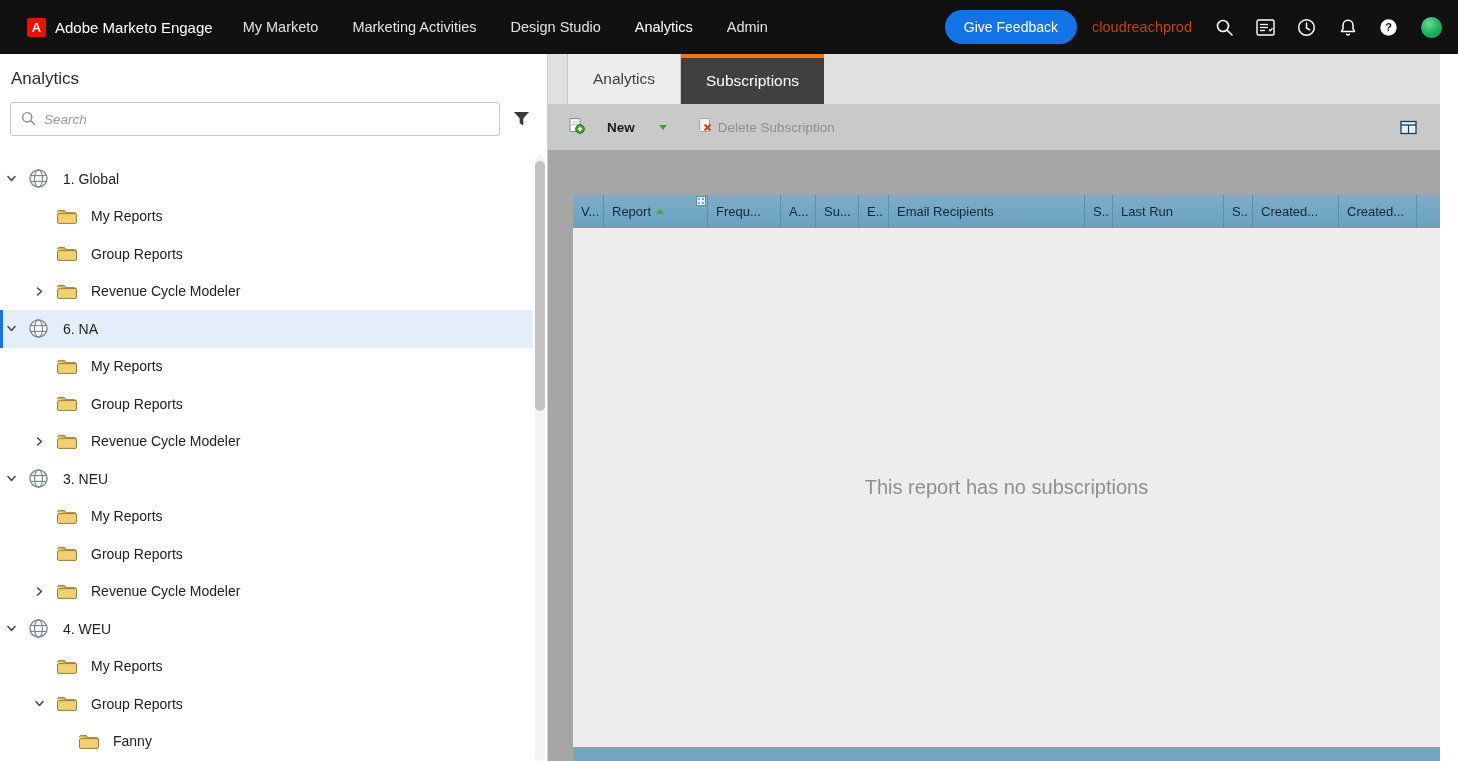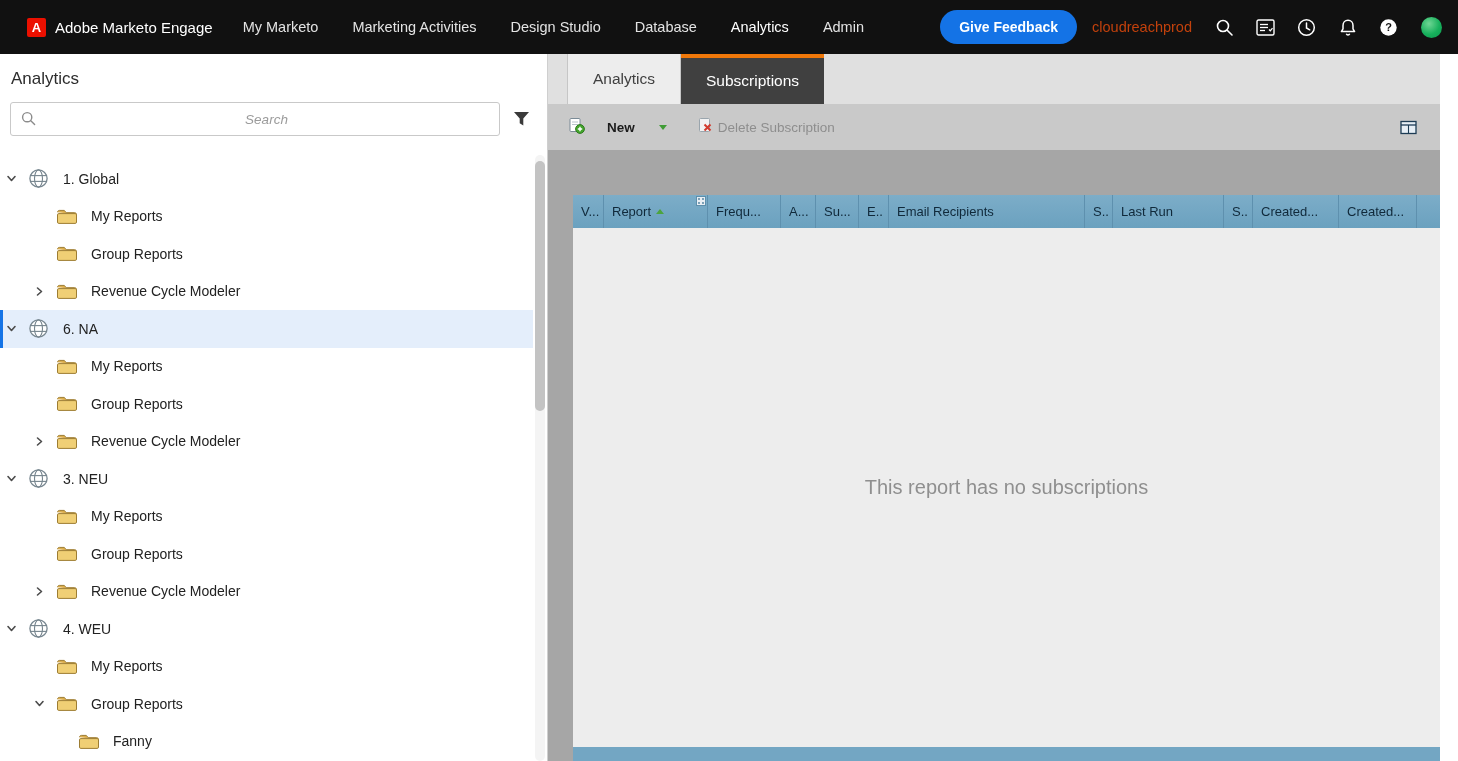--- a/index.html
+++ b/index.html
@@ -18,42 +18,42 @@
     color: #fff; font-weight: bold; font-size: 13px;
     display: flex; align-items: center; justify-content: center; cursor: pointer;
   }
   .brand-name { color: #fff; font-size: 15px; white-space: nowrap; }
   .topnav { display: flex; height: 100%; }
   .nav-item { display: flex; align-items: center; padding: 0 17px; font-size: 14.5px; color: #e3e3e3; cursor: pointer; white-space: nowrap; }
   .nav-item.active { color: #fff; }
   .topbar-right { margin-left: auto; display: flex; align-items: center; padding-right: 16px; }
   .feedback-btn {
     background: var(--feedback-blue, #1473e6); border: none; color: #fff;
-    font-family: inherit; font-weight: bold; font-size: 14px;
+    font-family: inherit; font-weight: normal; font-size: 14px;
     padding: 9px 19px; border-radius: 17px; cursor: pointer; white-space: nowrap;
   }
   .account-name { color: #c2410c; font-size: 14.5px; margin: 0 12px 0 15px; white-space: nowrap; }
   .icon-btn { width: 41px; height: 40px; display: flex; align-items: center; justify-content: center; cursor: pointer; }
   .avatar {
     width: 21px; height: 21px; border-radius: 50%; margin-left: 12px; cursor: pointer;
     background: radial-gradient(circle at 38% 32%, #6fd694 0%, #17b05c 55%, #0c9a4e 100%);
   }
 
   
   .app { display: flex; height: 707px; }
 
   
   .sidebar { width: 548px; min-width: 548px; background: #fff; border-right: 1px solid #cfcfcf; position: relative; overflow: hidden; }
   .sb-title { font-size: 17px; color: #2d2d2d; margin: 15px 0 0 11px; }
   .search-row { display: flex; align-items: center; margin: 13px 10px 0 10px; }
   .search-box { position: relative; width: 490px; height: 34px; }
   .search-icon-left { position: absolute; left: 11px; top: 9px; }
   .search-input {
     width: 100%; height: 100%; border: 1px solid #c9c9c9; border-radius: 3px;
-    padding: 0 10px 0 33px; font-family: inherit; font-size: 13.5px; color: #333; outline: none; text-align: center;
+    padding: 0 10px 0 33px; font-family: inherit; font-size: 13.5px; color: #333; outline: none;
   }
   .search-input::placeholder { color: #9b9b9b; font-style: italic; }
   .filter-btn { margin-left: 8px; width: 26px; display: flex; justify-content: center; cursor: pointer; }
   .tree { margin-top: 24px; width: 533px; }
   .tree-row { height: 37.5px; display: flex; align-items: center; cursor: pointer; }
   .tree-row.depth0 { padding-left: 6px; }
   .tree-row.depth1 { padding-left: 34px; }
   .tree-row.depth2 { padding-left: 56px; }
   .tree-row.selected { background: #e4eefb; box-shadow: inset 3px 0 0 var(--selection-blue, #1473e6); }
   .twisty { width: 22px; display: flex; align-items: center; }
@@ -96,21 +96,20 @@
 
 <header class="topbar">
   <div class="brand">
     <span class="adobe-logo">A</span>
     <span class="brand-name">Adobe Marketo Engage</span>
   </div>
   <nav class="topnav">
       <div class="nav-item">My Marketo</div>
       <div class="nav-item">Marketing Activities</div>
       <div class="nav-item">Design Studio</div>
-      <div class="nav-item">Database</div>
       <div class="nav-item active">Analytics</div>
       <div class="nav-item">Admin</div>
     </nav>
   <div class="topbar-right">
     <button class="feedback-btn">Give Feedback</button>
     <span class="account-name">cloudreachprod</span>
     <span class="icon-btn">
       <svg width="19" height="19" viewBox="0 0 19 19">
           <circle cx="8" cy="8" r="5.5" fill="none" stroke="#fff" stroke-width="1.6"></circle>
           <line x1="12.2" y1="12.2" x2="17" y2="17" stroke="#fff" stroke-width="1.6" stroke-linecap="round"></line>

